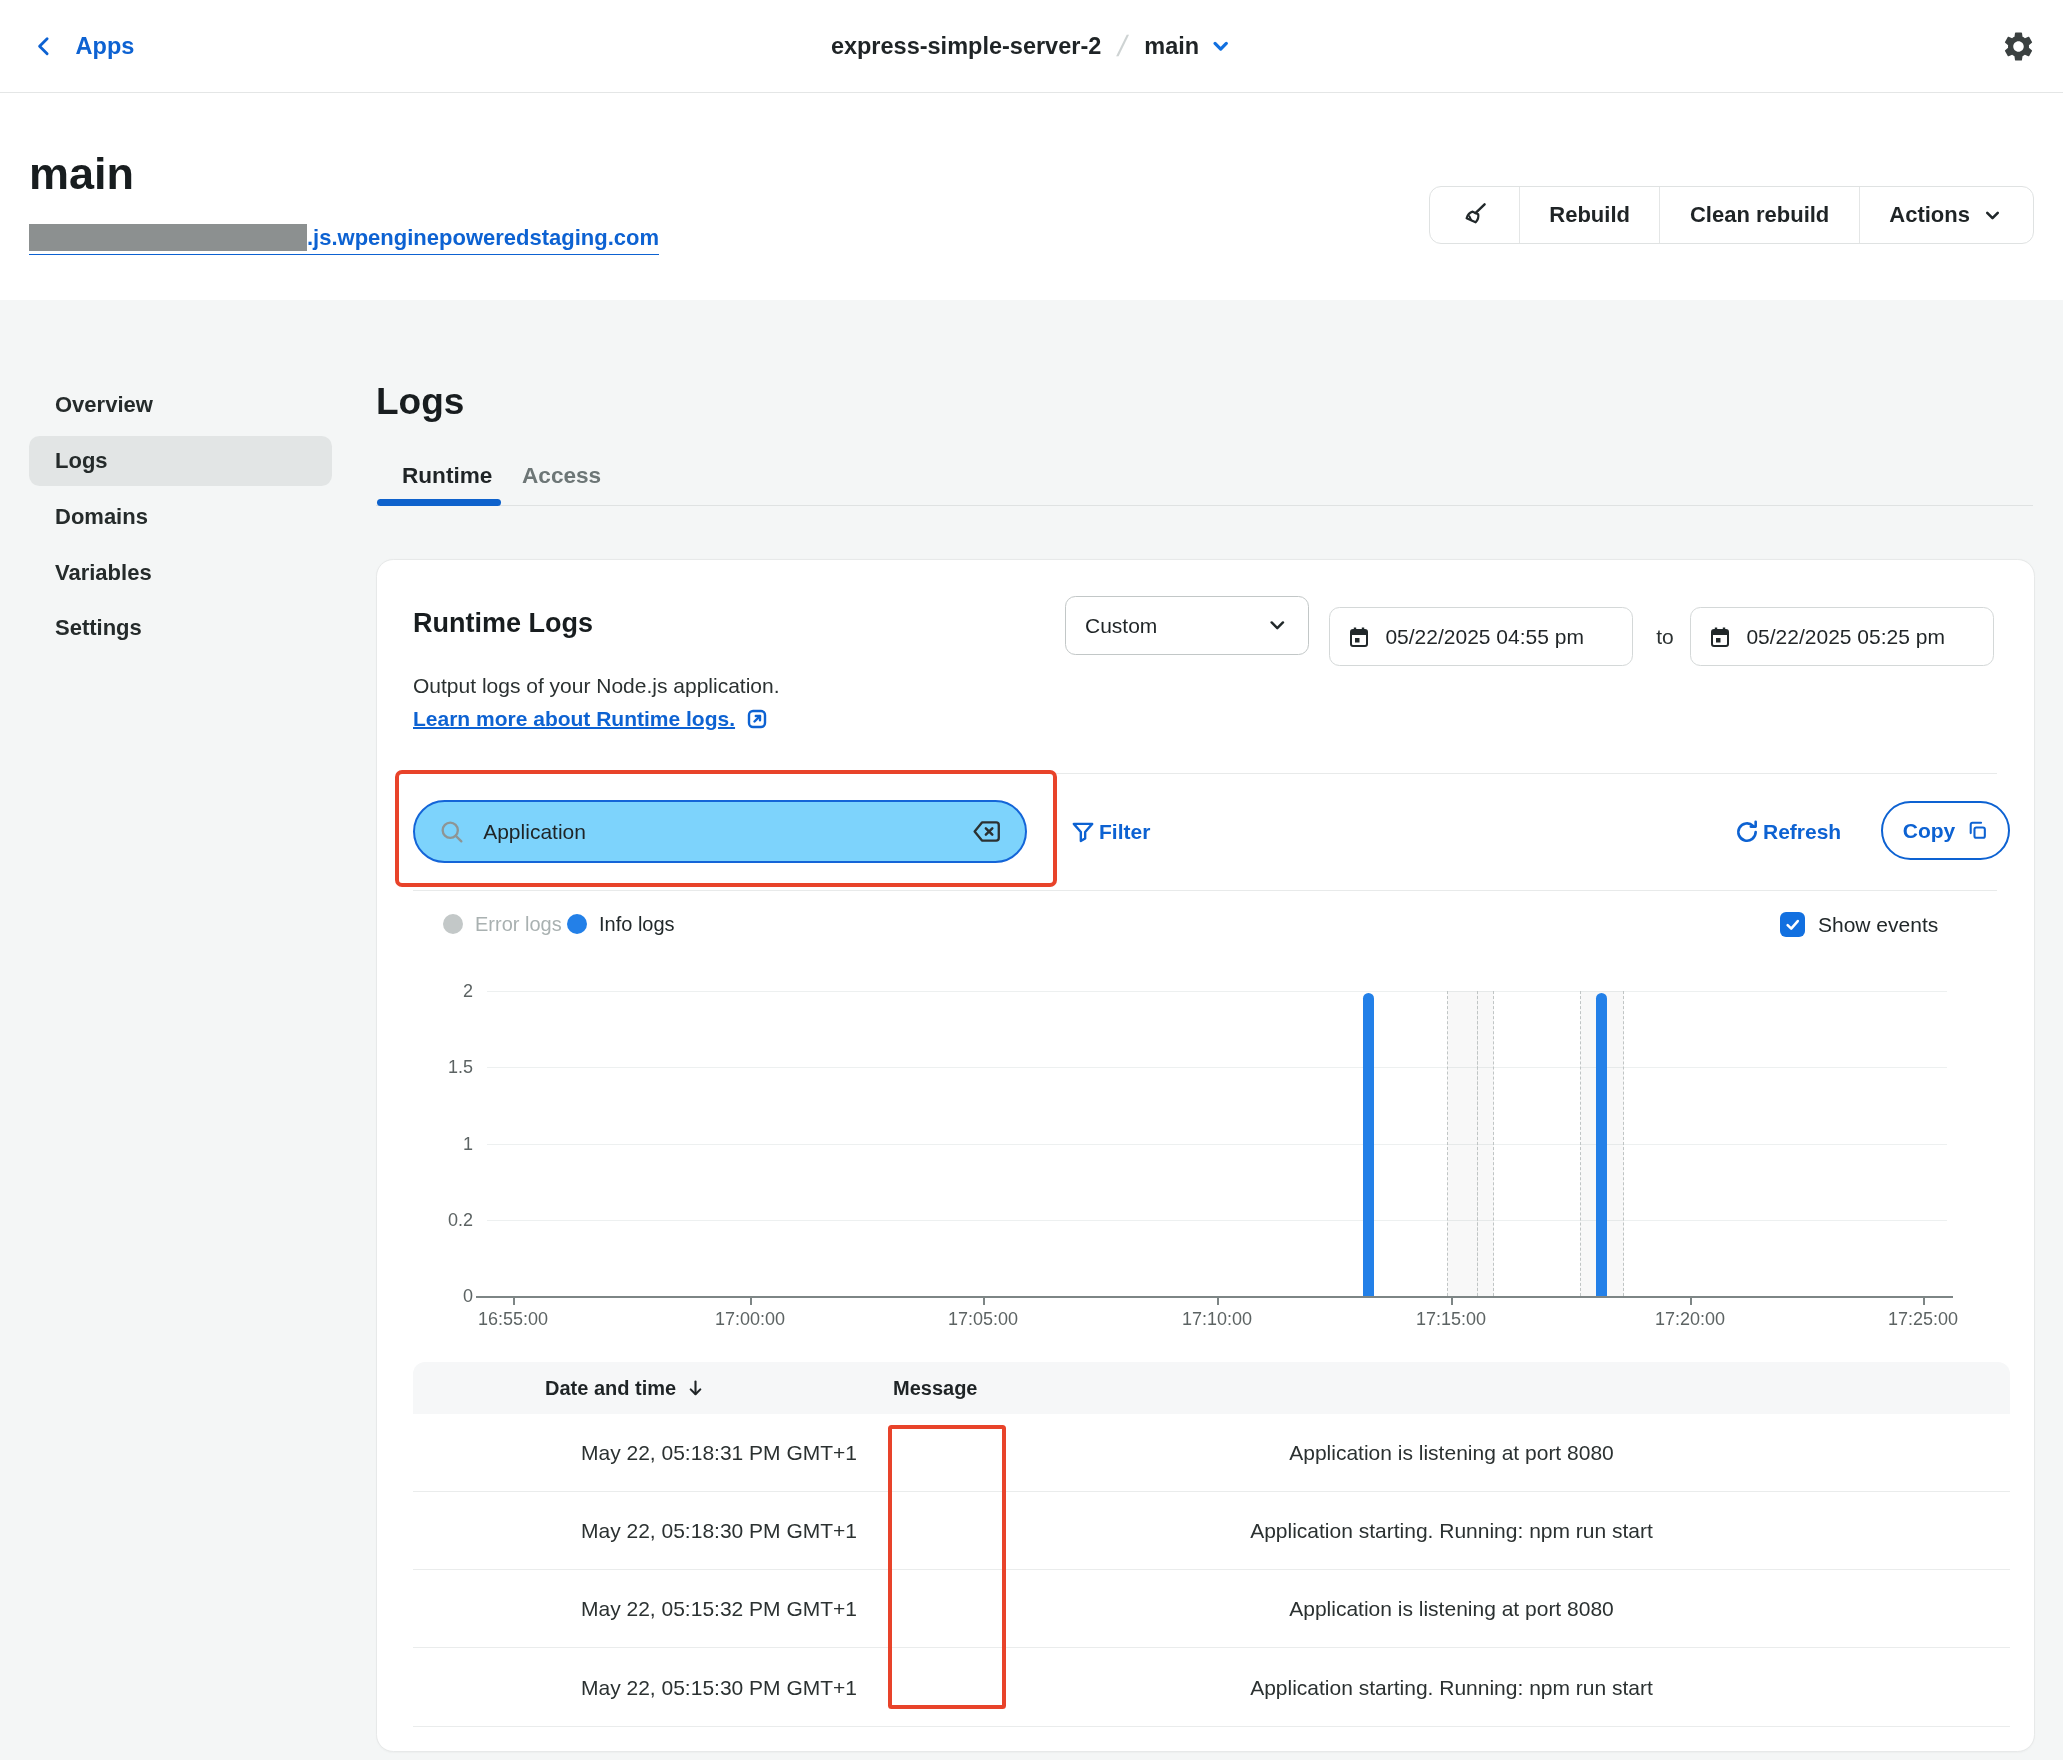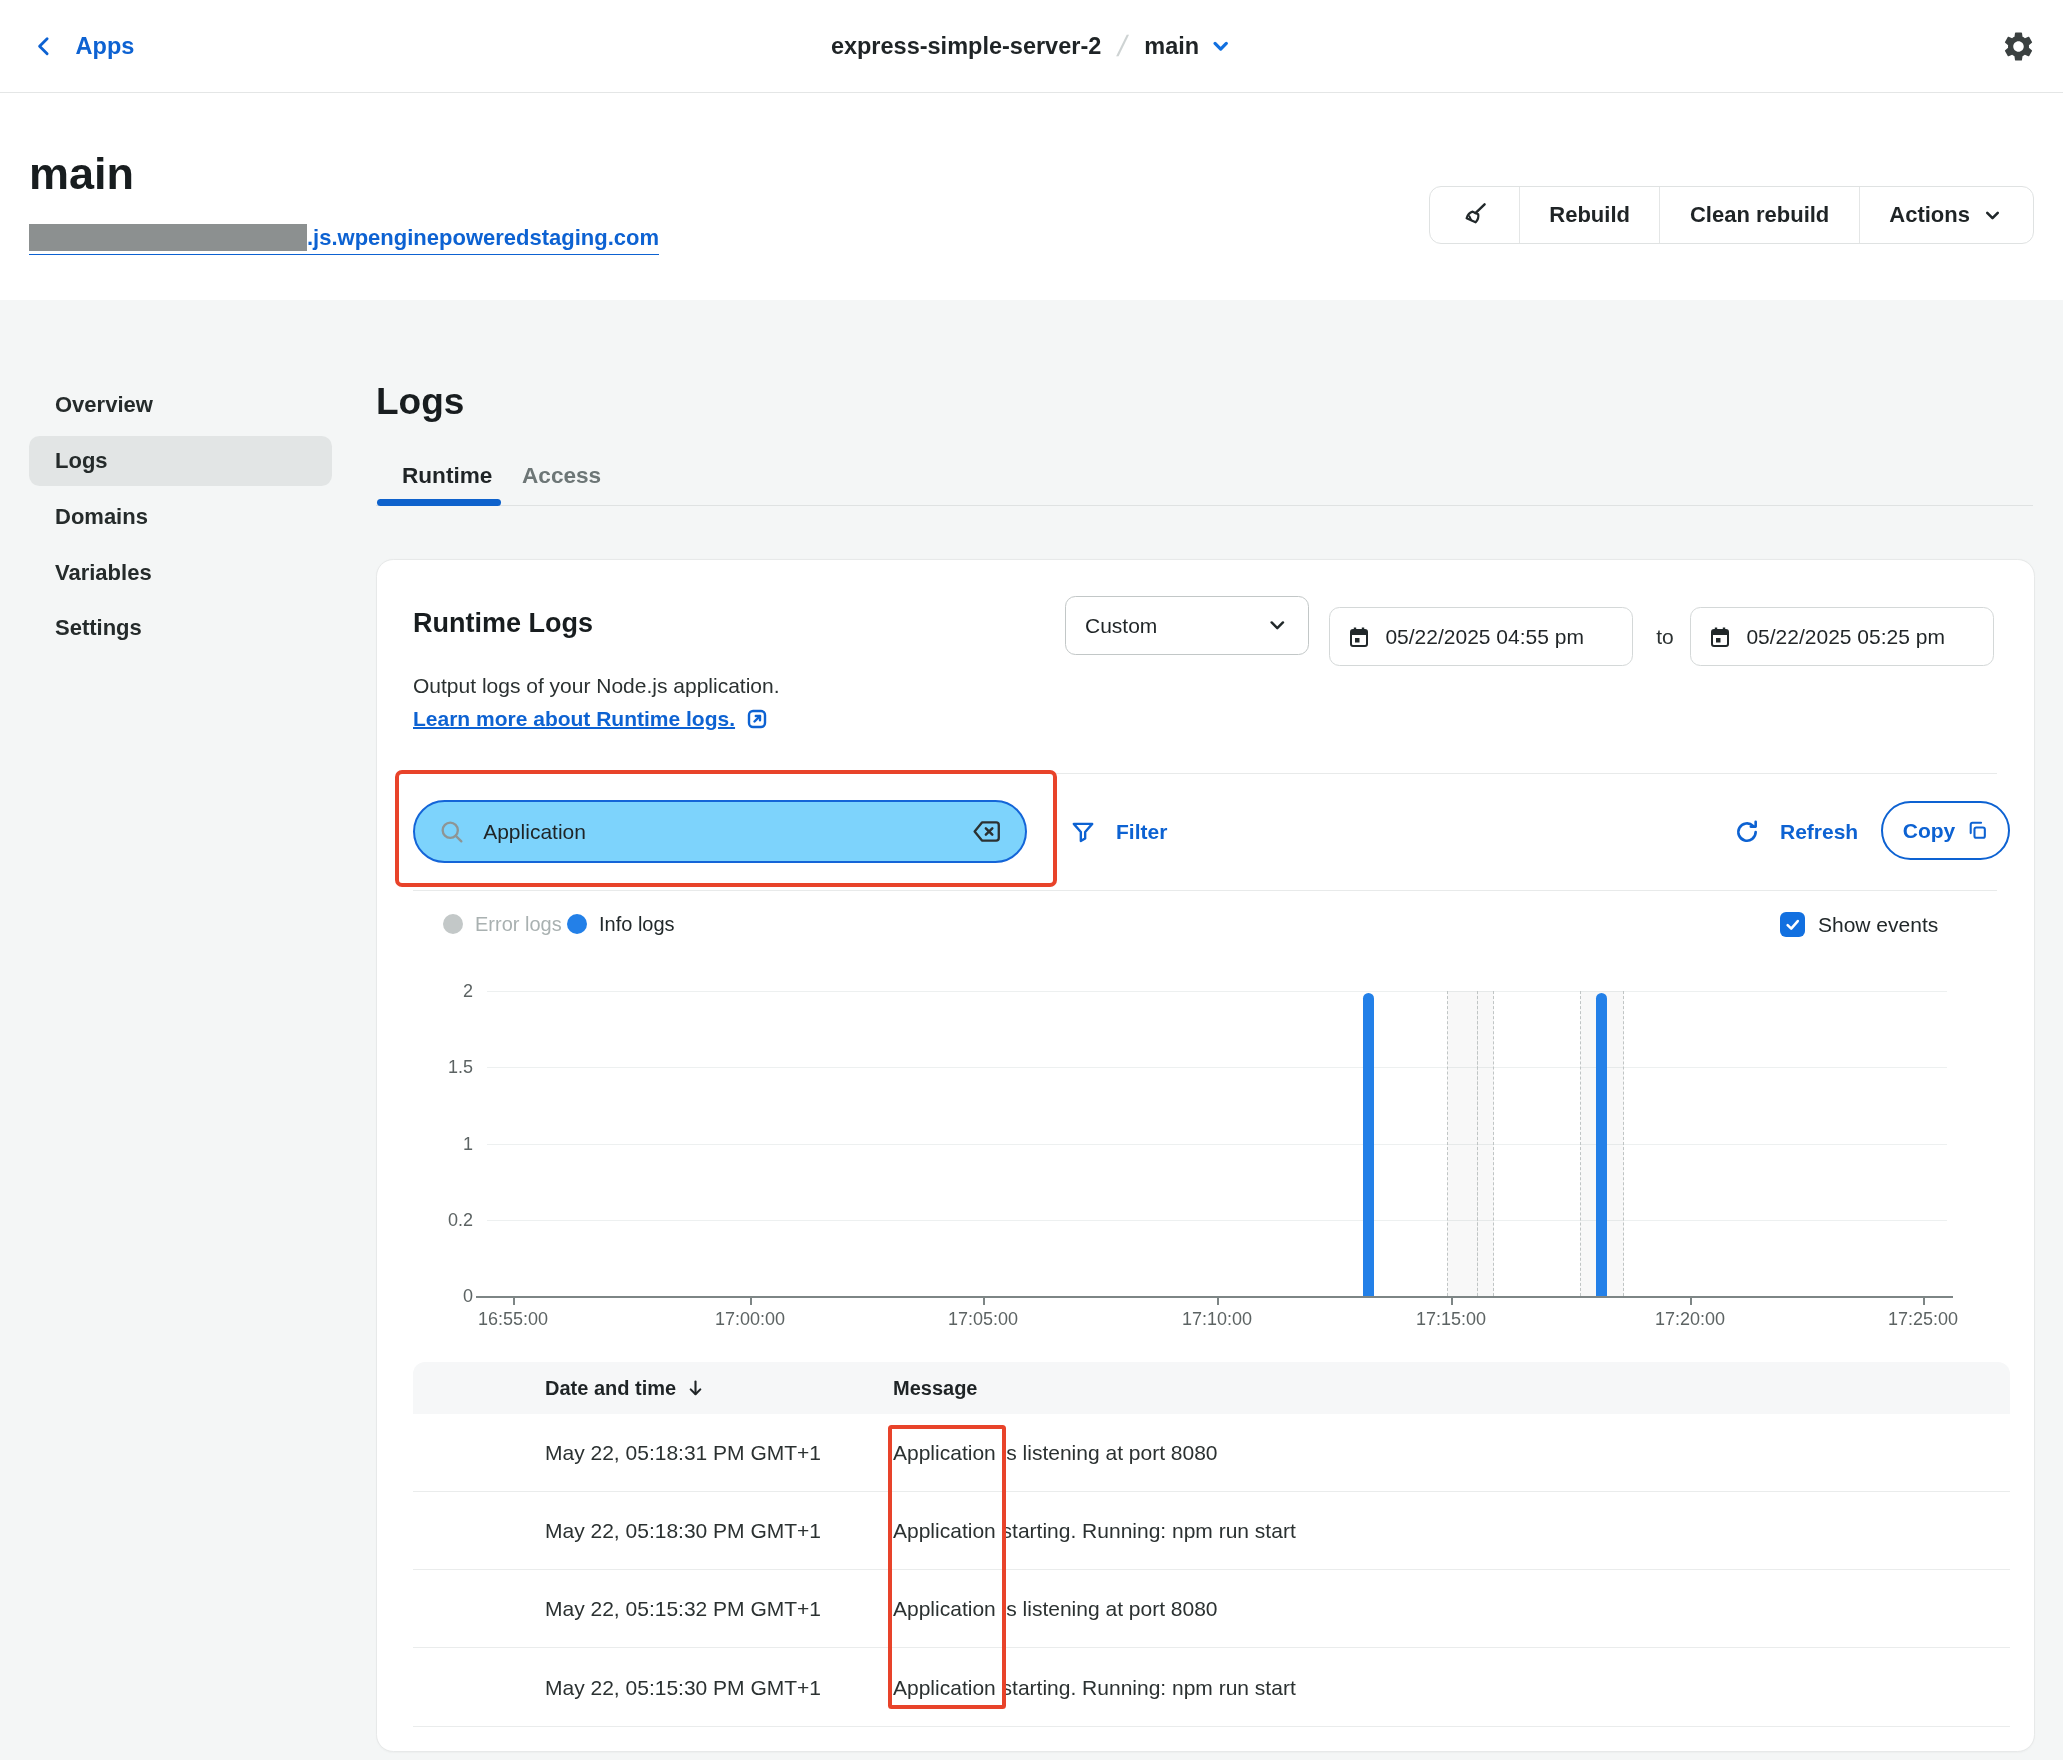--- a/index.html
+++ b/index.html
@@ -58,21 +58,21 @@
   .datefield span{font-size:21px;color:#1f2426;}
   .to-label{left:1645px;top:607px;width:40px;height:59px;display:flex;align-items:center;justify-content:center;
             font-size:21px;color:#2b3131;}
 
   .divider{left:413px;width:1584px;height:0.9px;background:#e8eaea;}
 
   
   .search{left:413px;top:800px;width:614px;height:63px;background:#7dd3fc;border:2.6px solid #1465d8;border-radius:33px;
           display:flex;align-items:center;gap:15.6px;padding:0 22.6px;box-sizing:border-box;}
   .search input{border:none;outline:none;flex:1;font-size:21px;color:#1f2426;font-family:inherit;background:transparent;}
-  .toolbtn{top:800px;height:63px;display:flex;align-items:center;gap:20px;cursor:pointer;}
+  .toolbtn{top:800px;height:63px;display:flex;align-items:center;gap:3px;cursor:pointer;}
   .toolbtn span{font-size:21px;font-weight:bold;color:#0d62d2;}
   .copy-btn{left:1881px;top:801px;width:129px;height:59px;border:2.6px solid #0d62d2;border-radius:31px;background:#fff;
             display:flex;align-items:center;justify-content:center;gap:10.4px;cursor:pointer;box-sizing:border-box;}
   .copy-btn span{font-size:21px;font-weight:bold;color:#0d62d2;}
 
   
   .dot{width:20px;height:20px;border-radius:50%;}
   .legend-label{font-size:20px;}
   .checkbox{left:1780px;top:912px;width:25px;height:25px;background:#1270e0;border-radius:6px;
             display:flex;align-items:center;justify-content:center;cursor:pointer;}
@@ -85,21 +85,21 @@
   .xtick-label{top:1309px;width:122px;text-align:center;font-size:18px;color:#5c6363;}
   .band{top:991px;height:305px;background:rgba(110,120,120,0.05);
         border-left:1.3px dashed #c0c5c5;border-right:1.3px dashed #c0c5c5;box-sizing:border-box;}
   .bar{top:993px;width:11.3px;height:303px;background:#2380e8;border-radius:6px 6px 0 0;}
 
   
   .tbl-header{left:413px;top:1362px;width:1597px;height:52px;background:#f6f7f8;border-radius:12px 12px 0 0;
               display:grid;grid-template-columns:348px auto;padding-left:132px;box-sizing:border-box;align-items:center;}
   .tbl-header .hcell{font-size:20px;font-weight:bold;color:#1f2426;display:flex;align-items:center;gap:8.7px;}
   .tbl-row{left:413px;width:1597px;height:78px;display:grid;grid-template-columns:348px auto;padding-left:132px;
-           box-sizing:border-box;align-items:center;border-bottom:0.9px solid #eaecec;background:#fff;}
+           box-sizing:border-box;align-items:center;border-bottom:0.9px solid #eaecec;background:#fff;text-align:center;}
   .tbl-row .cell{font-size:21px;color:#2b3131;}
 
   
   .annot{border:4.3px solid #e8432a;border-radius:7px;background:transparent;pointer-events:none;z-index:50;}
 </style>
 </head>
 <body>
 
 <div class="screen">
 

